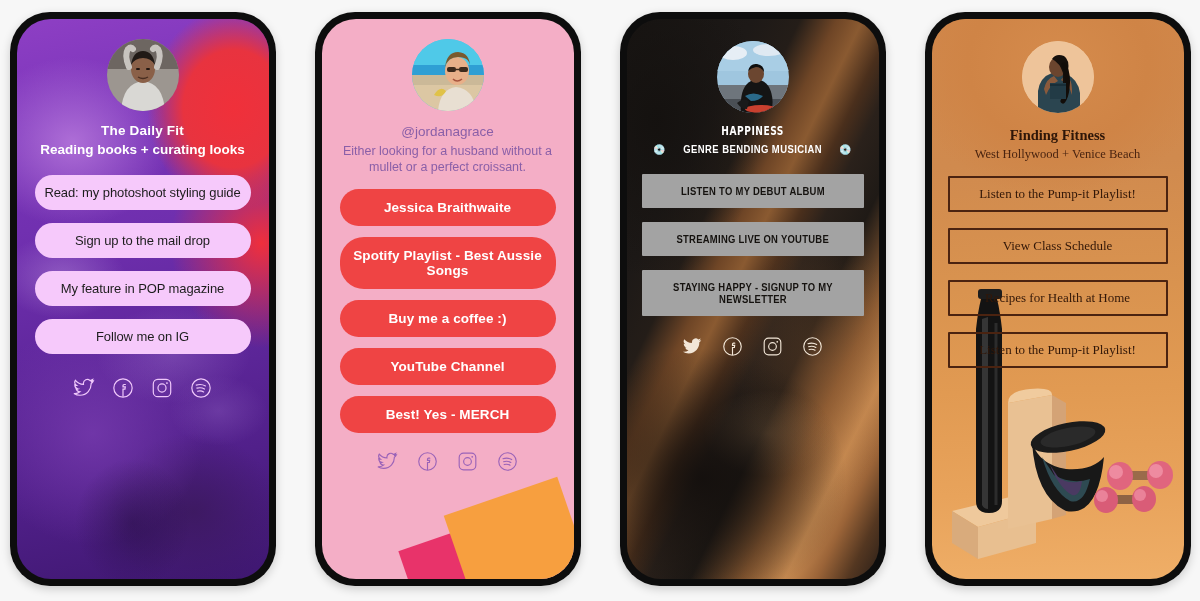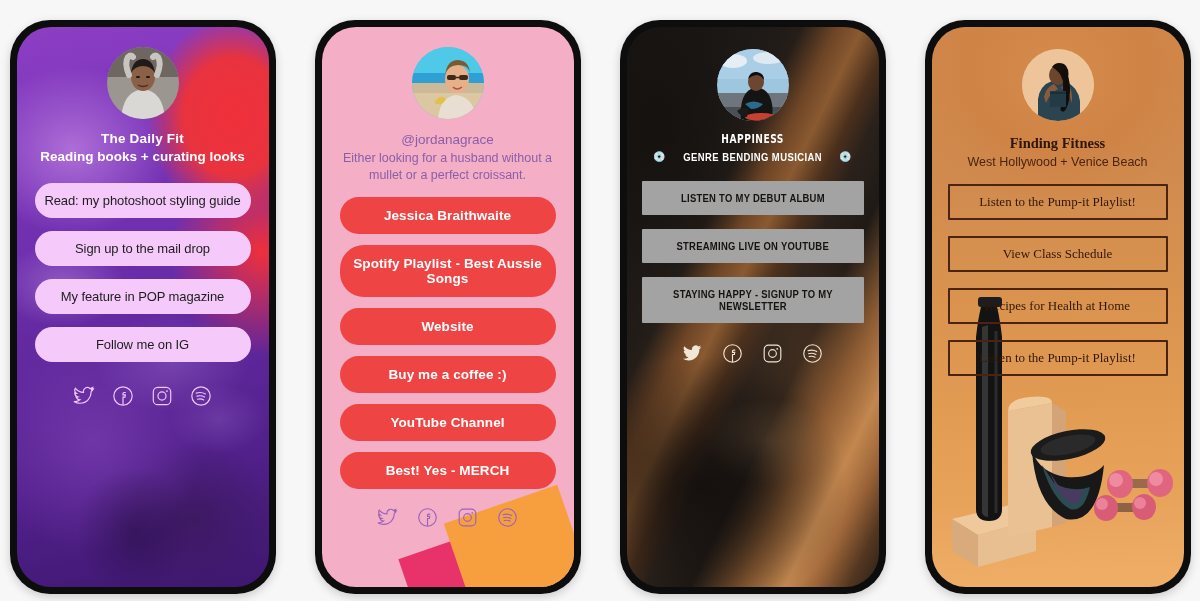--- a/index.html
+++ b/index.html
@@ -6,21 +6,21 @@
   html, body {
     width: 1200px; height: 601px;
     background: #f7f7f7;
     font-family: "Liberation Sans", sans-serif;
     overflow: hidden;
   }
   .stage {
     width: 1200px; height: 601px;
     display: flex;
     justify-content: center;
-    align-items: center;
+    align-items: flex-start;
     gap: 39px;
     padding-top: 12px;
   }
 
   
   .phone {
     position: relative;
     width: 266px;
     height: 574px;
     background: #0d0d0d;
@@ -189,21 +189,21 @@
       linear-gradient(178deg, #d1874a 0%, #d08a4e 26%, #d9934f 48%, #e19a52 66%, #e8a35b 84%, #efae67 100%);
   }
   .p4 .props { position: absolute; z-index: 1; inset: 0; }
   .p4 .content { padding-top: 22px; }
   .p4 .handle {
     margin-top: 13px; color: #2e1608; font-size: 14.5px; font-weight: 700;
     font-family: Liberation Serif, serif;
   }
   .p4 .bio {
     margin-top: 2px; color: #4a2410; font-size: 12.5px;
-    font-family: Liberation Sans, sans-serif;
+    font-family: Liberation Serif, serif;
   }
   .p4 .links { margin-top: 14px; gap: 16px; padding: 0 2px; }
   .p4 .link-btn {
     background: transparent;
     border: 2px solid #4b2310;
     color: #321708;
     font-size: 13px;
     border-radius: 1px;
     padding: 8px 4px;
     font-family: "Liberation Serif", serif;
@@ -295,21 +295,20 @@
             <path d="M44 30.5h3" stroke="#3d2a1c" stroke-width="1.4"></path>
             <path d="M41 40 Q45 44 50 40" stroke="#a8563f" stroke-width="1.6" fill="none"></path>
             <path d="M22 56 Q28 46 34 52 Q30 60 22 56 Z" fill="#e0c248"></path>
           </svg>
         </div>
         <div class="handle">@jordanagrace</div>
         <div class="bio">Either looking for a husband without a mullet or a perfect croissant.</div>
         <div class="links">
           <div class="link-btn">Jessica Braithwaite</div>
           <div class="link-btn">Spotify Playlist - Best Aussie Songs</div>
-          <div class="link-btn">Website</div>
           <div class="link-btn">Buy me a coffee :)</div>
           <div class="link-btn">YouTube Channel</div>
           <div class="link-btn">Best! Yes - MERCH</div>
         </div>
         <div class="socials">
           <span class="ic">
             <svg width="21" height="21" viewBox="0 0 24 24" fill="none" stroke="currentColor" stroke-width="1.3">
               <path d="M22 4.5c-.8.4-1.6.6-2.5.7.9-.5 1.6-1.4 1.9-2.4-.8.5-1.8.9-2.8 1.1A4.3 4.3 0 0 0 11.3 7c0 .35.04.7.1 1A12.2 12.2 0 0 1 2.6 3.6a4.3 4.3 0 0 0 1.3 5.7c-.7 0-1.4-.2-1.9-.5v.05a4.3 4.3 0 0 0 3.4 4.2c-.6.2-1.3.2-1.9.1a4.3 4.3 0 0 0 4 3A8.6 8.6 0 0 1 1 18a12.2 12.2 0 0 0 6.6 1.9c7.9 0 12.2-6.5 12.2-12.2v-.55c.84-.6 1.56-1.36 2.2-2.65z"></path>
             </svg>
           </span>

